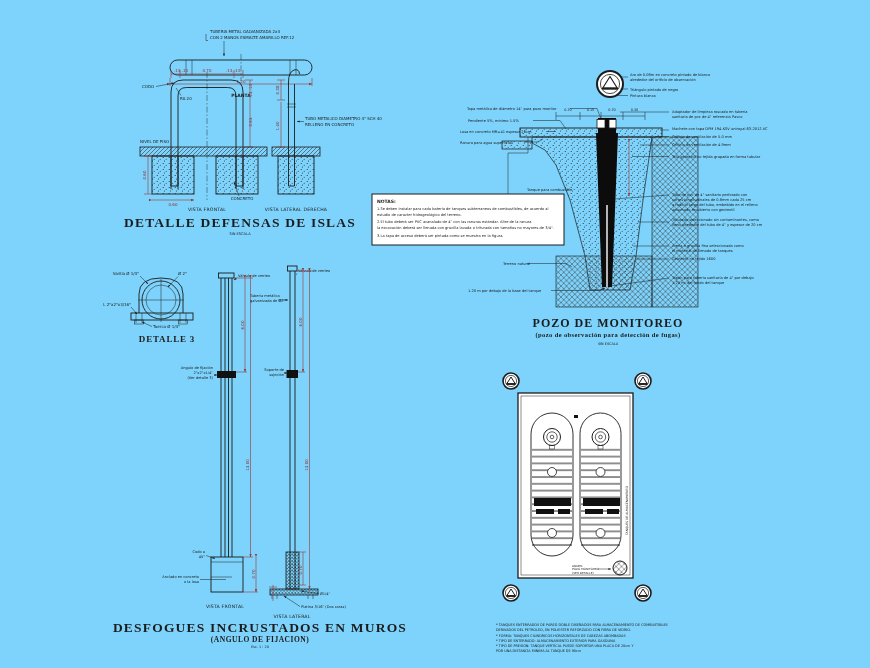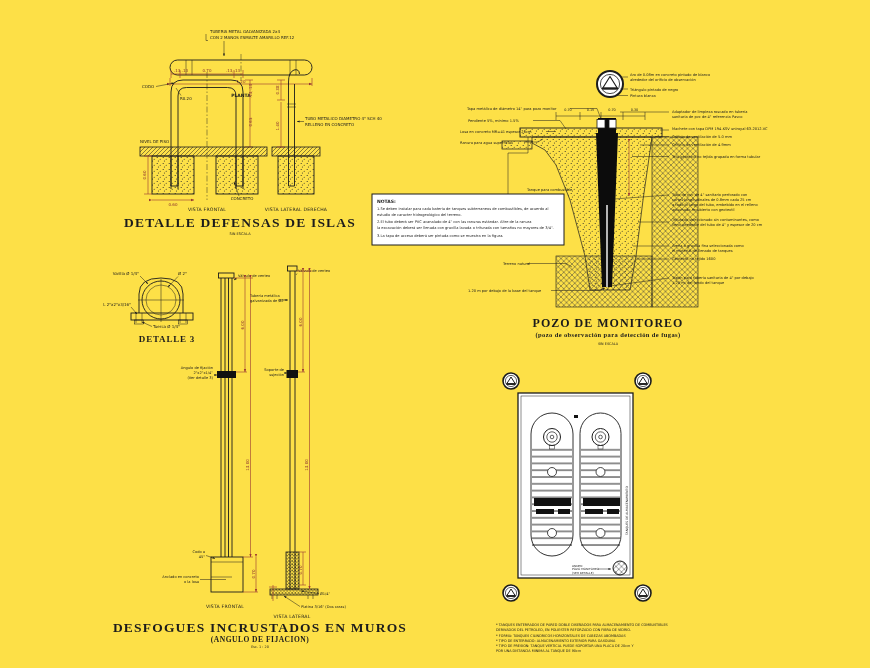--- a/index.html
+++ b/index.html
@@ -1,16 +1,16 @@
 <!DOCTYPE html>
 <html><head>
 <meta charset="utf-8">
 <style>
   html,body{margin:0;padding:0;background:#ffffff;}
-  #stage{position:relative;width:870px;height:668px;background:#fde047;overflow:hidden;}
+  #stage{position:relative;width:870px;height:668px;background:#7dd3fc;overflow:hidden;}
   svg{position:absolute;left:0;top:0;}
   text{font-family:"DejaVu Sans", sans-serif;fill:#1c1c1c;}
   .ln{stroke:#1c1c1c;stroke-width:.9;fill:none;}
   .lnt{stroke:#1c1c1c;stroke-width:.5;fill:none;}
   .lnf{fill:#111111;stroke:none;}
   .dim{stroke:#9b3632;stroke-width:.6;fill:none;}
   .cl{stroke:#1c1c1c;stroke-width:.45;stroke-dasharray:6 2 1.5 2;fill:none;}
   .t3{font-size:3.4px;}
   .t35{font-size:3.6px;}
   .t4{font-size:4px;}

